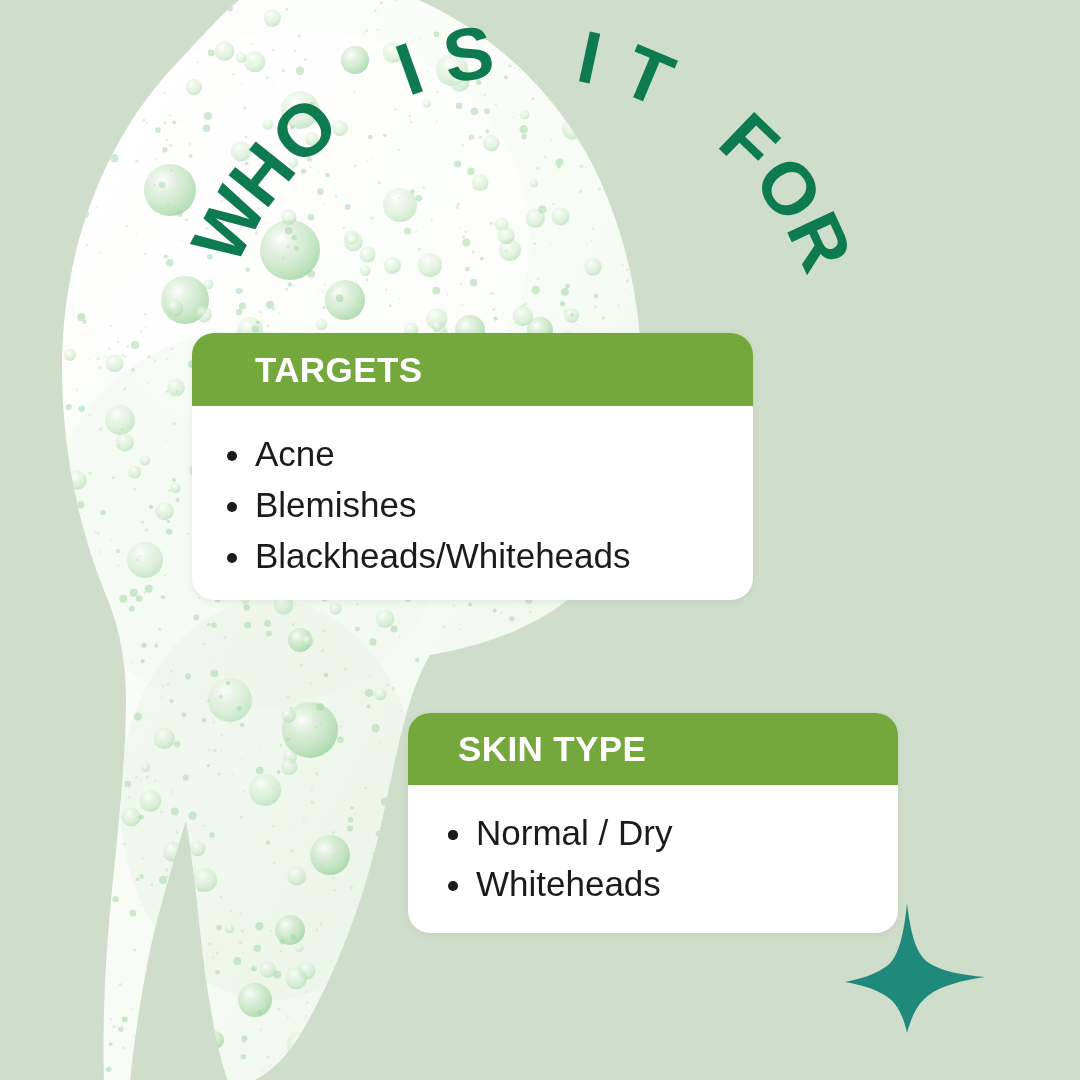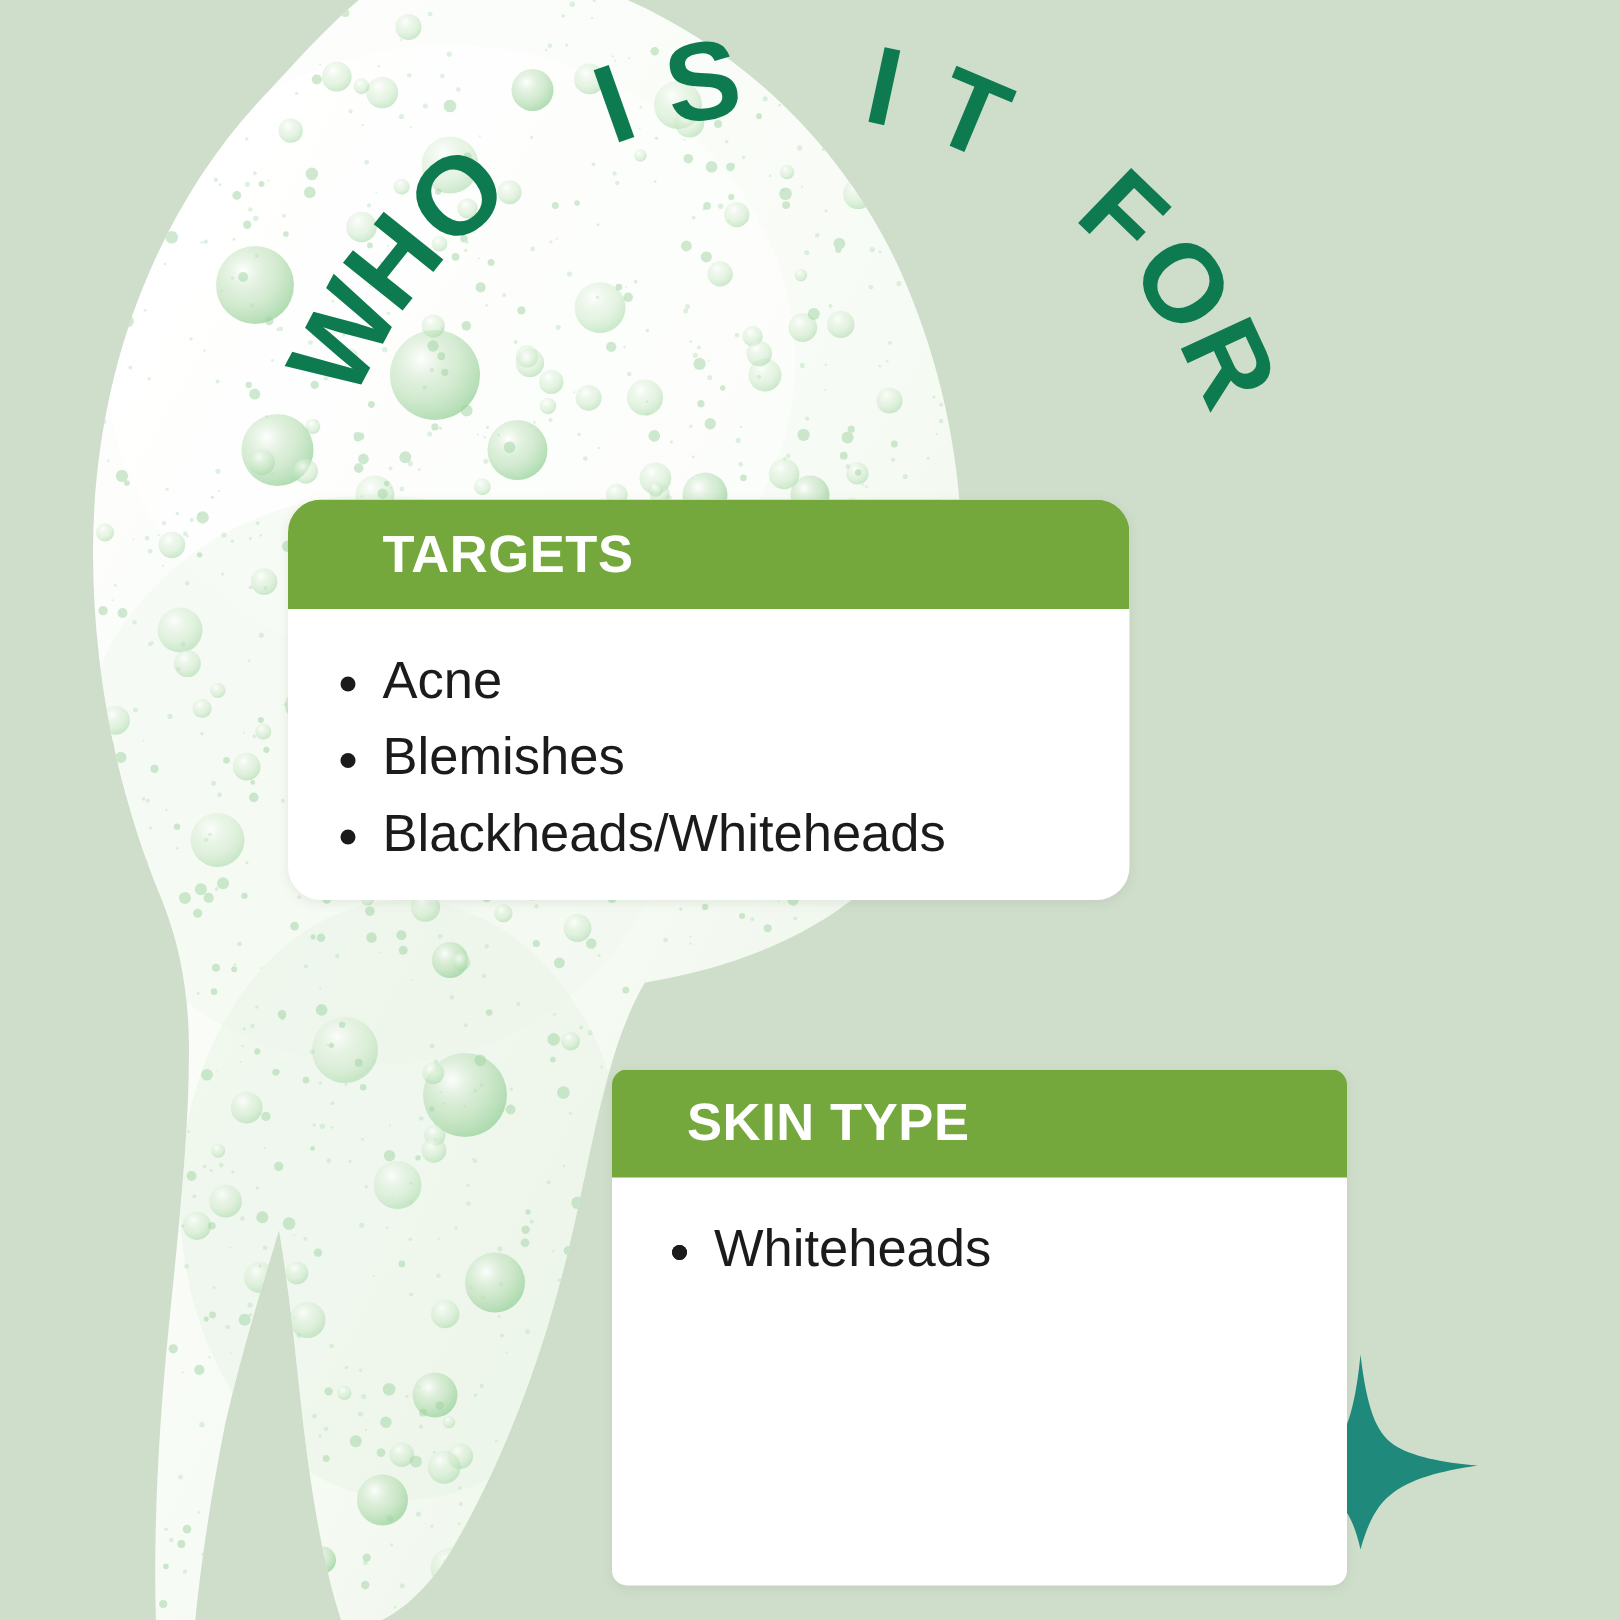--- a/index.html
+++ b/index.html
@@ -50,21 +50,21 @@
   }
 
   
   #card-targets { left:192px; top:333px; width:561px; height:267px; }
   #card-targets .card-header { height:73px; padding-left:63px; font-size:35px; }
   #card-targets .blist { padding:22px 0 0 0; }
   #card-targets .blist li { font-size:35px; line-height:51px; padding-left:63px; }
   #card-targets .blist li .bullet { width:10px; height:10px; left:35px; top:23px; }
 
   
-  #card-skin { left:408px; top:713px; width:490px; height:344px;border-radius:10px; }
+  #card-skin { left:408px; top:713px; width:490px; height:220px; }
   #card-skin .card-header { height:72px; padding-left:50px; font-size:35px; }
   #card-skin .blist { padding:22px 0 0 0; }
   #card-skin .blist li { font-size:35px; line-height:51px; padding-left:68px; }
   #card-skin .blist li .bullet { width:10px; height:10px; left:40px; top:23px; }
 
   
   #sparkle { position:absolute; left:845px; top:903px; width:140px; height:130px; }
 </style>
 </head>
 <body>
@@ -1666,19 +1666,23 @@
     <div class="card-header">
       <span>SKIN TYPE</span>
     </div>
     <div class="card-body">
       <ul class="blist">
         <li>
           <span class="bullet"></span>
         </li>
         <li>
           <span class="bullet"></span>
+          <span>Normal / Dry</span>
+        </li>
+        <li>
+          <span class="bullet"></span>
           <span>Whiteheads</span>
         </li>
       </ul>
     </div>
   </div>
 
 </div>
 
 </body></html>

